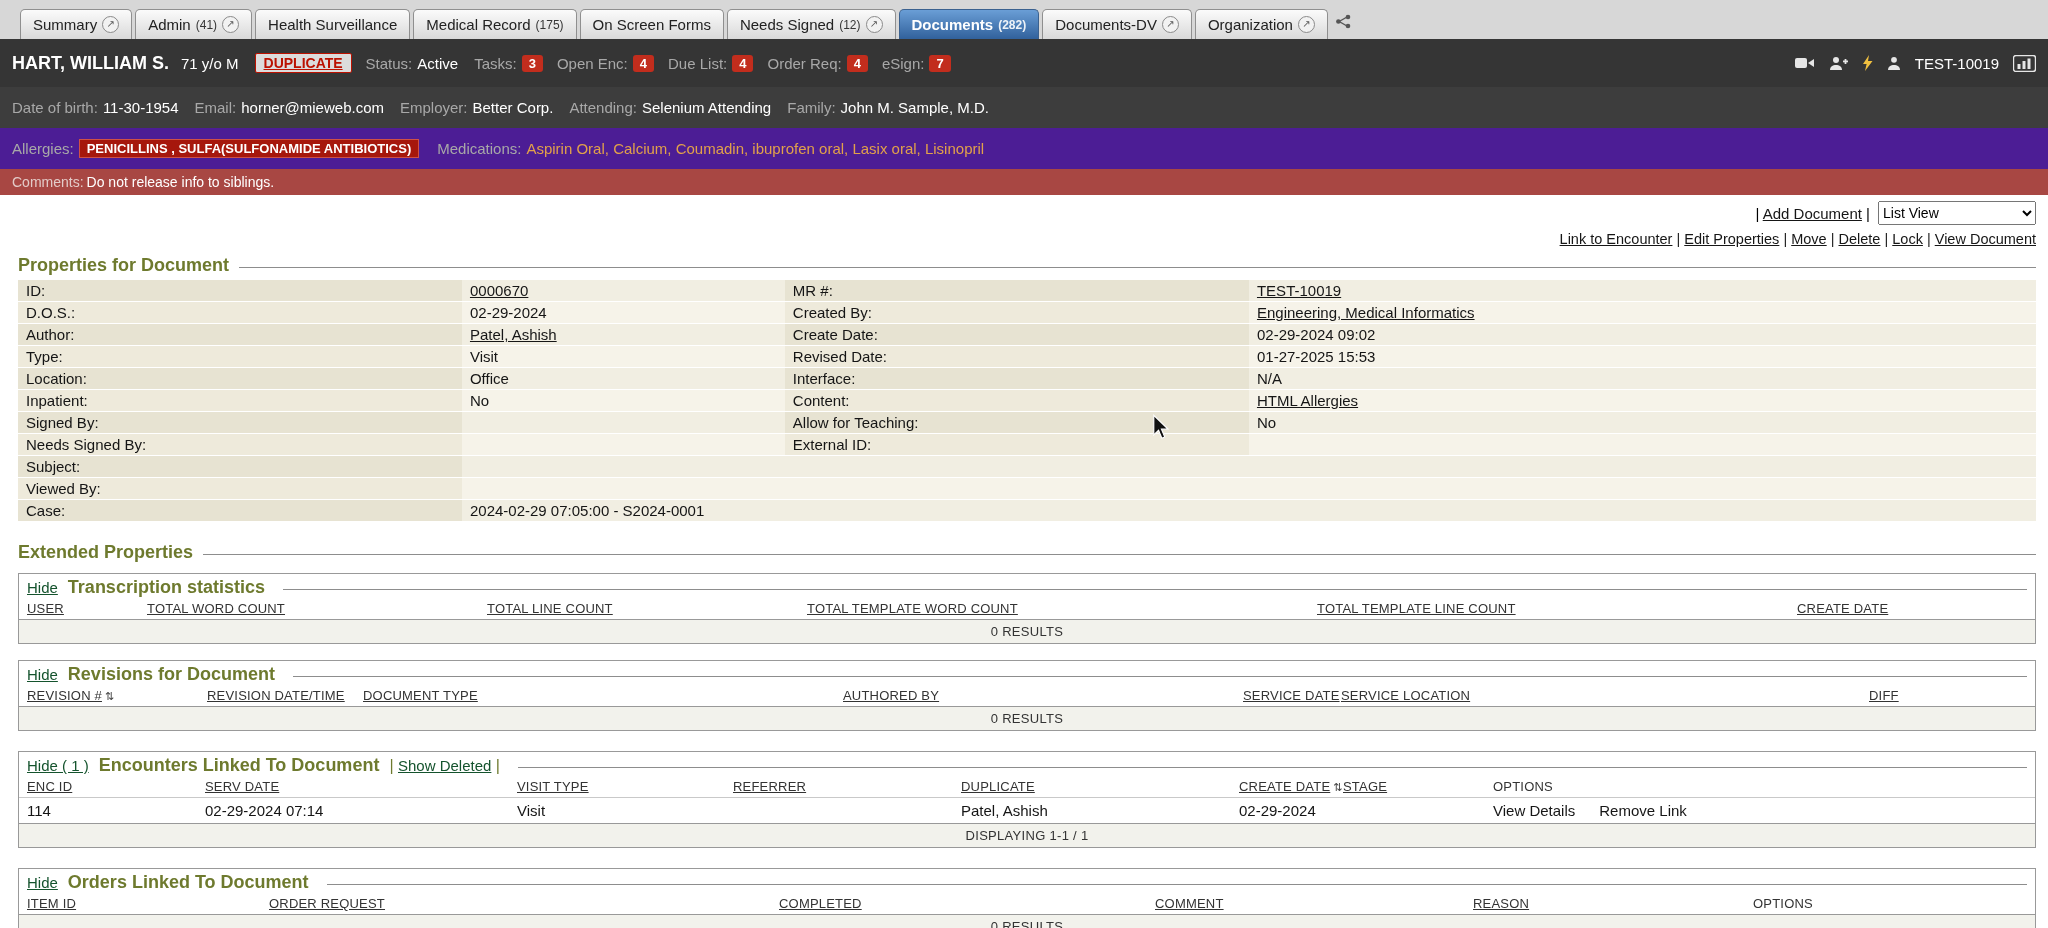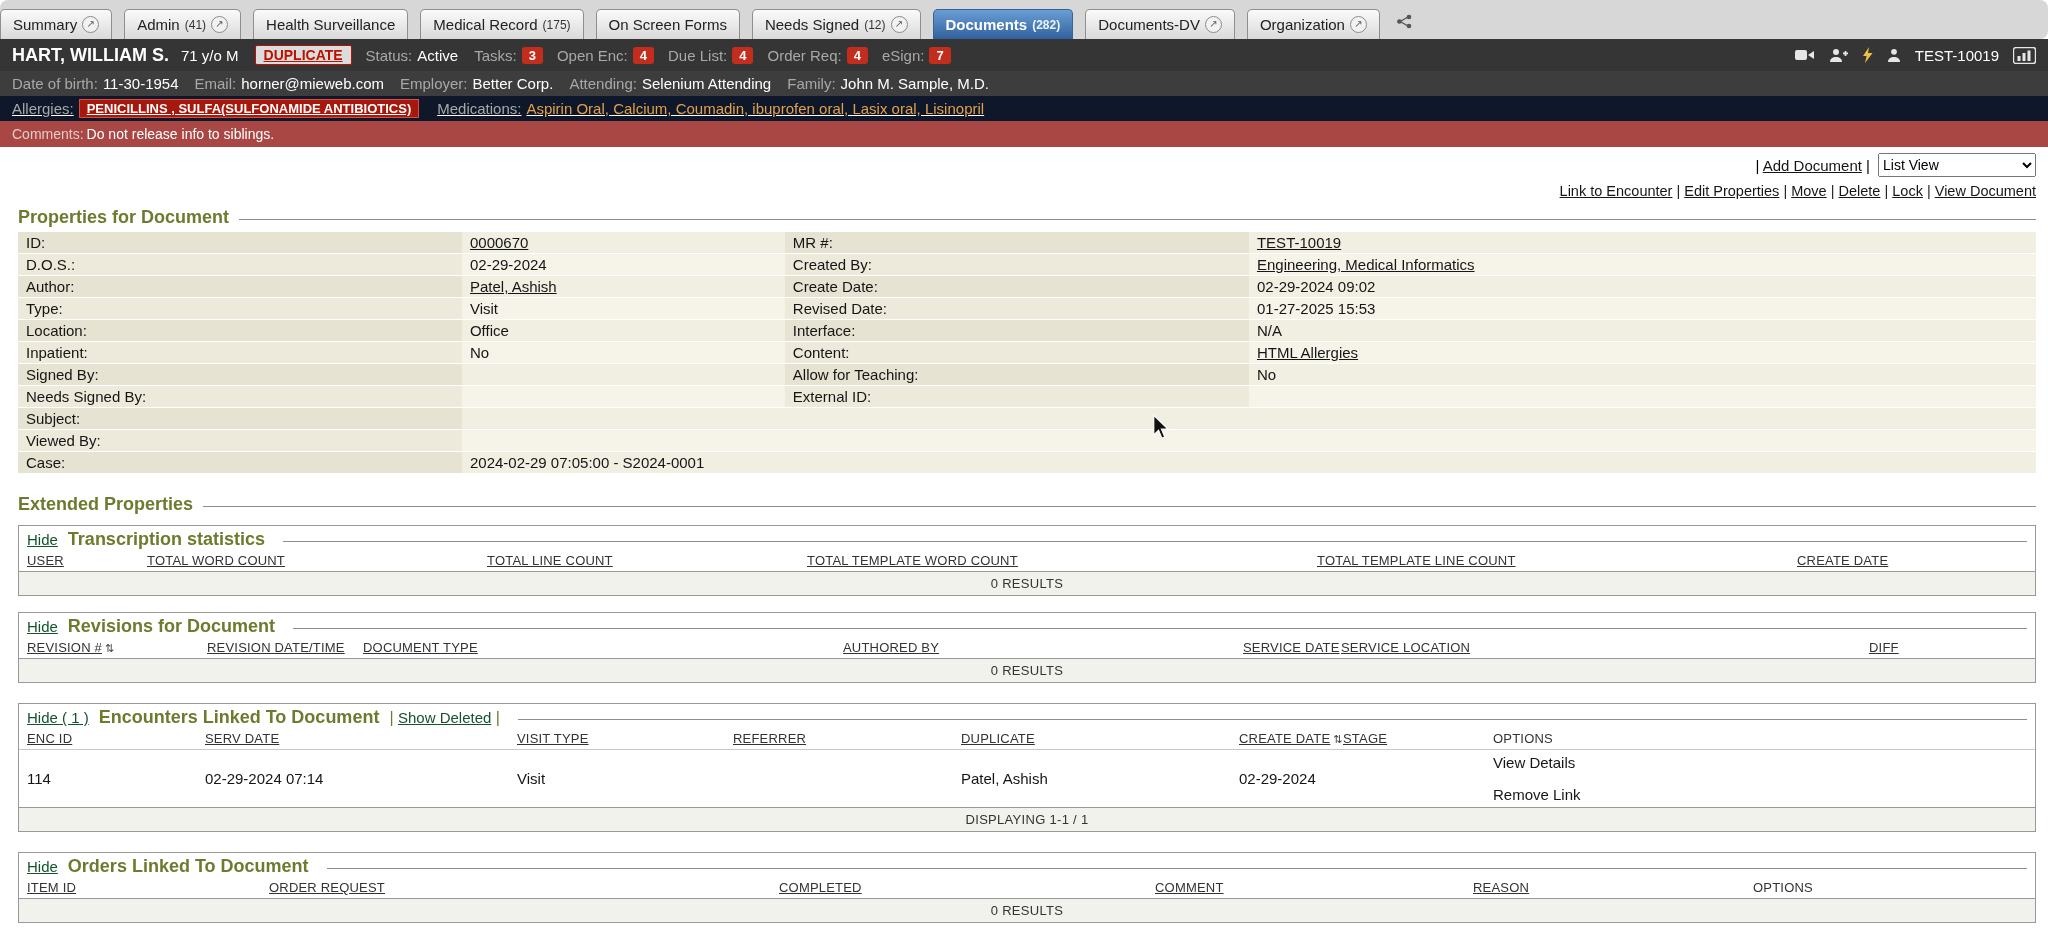--- a/index.html
+++ b/index.html
@@ -1,33 +1,33 @@
 <!DOCTYPE html>
 <html><head>
 <meta charset="utf-8">
 <style>
   html,body{margin:0;padding:0;}
   body{font-family:"Liberation Sans",sans-serif;background:#fff;}
   .page{width:2048px;height:928px;position:relative;overflow:hidden;background:#fff;}
 
   
-  .tabbar{display:flex;align-items:flex-end;height:36px;background:#d7d7d7;padding:3px 8px 0 0;gap:12px;border-radius:8px;}
+  .tabbar{display:flex;align-items:flex-end;height:36px;background:#d7d7d7;padding:3px 8px 0 20px;gap:3px;}
   .tab{height:29px;padding:0 12px;border:1px solid #8f8f8f;border-bottom:none;border-radius:5px 5px 0 0;
        background:linear-gradient(#fbfbfb,#d9d9d9);font-size:15px;color:#222;display:flex;align-items:center;gap:5px;cursor:pointer;white-space:nowrap;}
   .tab.active{background:linear-gradient(#6a9ed6,#31619c);color:#fff;font-weight:bold;border-color:#3b618f;}
   .tab-count{font-size:12px;opacity:.9;}
   .tab-popup{width:15px;height:15px;border:1px solid #8a8a8a;border-radius:50%;background:#f2f2f2;color:#555;
              font-size:10px;line-height:14px;text-align:center;display:inline-block;}
   .tab-tools{margin-left:4px;margin-bottom:6px;cursor:pointer;}
 
   
-  .pt-row{display:flex;align-items:center;padding:0 12px;color:#fff;}
+  .pt-row{display:flex;align-items:center;padding:8px 12px;color:#fff;}
   .pt-row1{height:32px;background:#353535;}
   .pt-row2{height:25px;background:#3d3d3d;font-size:15px;}
-  .pt-row3{height:25px;background:#0f172a;font-size:15px;text-decoration:underline;}
+  .pt-row3{height:25px;background:#4c1d95;font-size:15px;}
   .pt-name{font-size:18px;font-weight:bold;margin-right:12px;cursor:pointer;}
   .pt-age{font-size:15px;margin-right:16px;}
   .dup-badge{background:#dcdcdc;color:#bb1100;border:1px solid #bb1100;padding:1px 8px;font-weight:bold;
              text-decoration:underline;font-size:14px;border-radius:2px;margin-right:14px;cursor:pointer;}
   .pt-lbl{color:#a8a8a8;margin-right:5px;font-size:15px;}
   .pt-val{color:#fff;margin-right:16px;font-size:15px;}
   .cnt-badge{background:#c22d1d;color:#fff;font-weight:bold;font-size:13px;padding:1px 7px;border-radius:3px;margin-right:14px;cursor:pointer;}
   .pt-right{margin-left:auto;display:flex;align-items:center;gap:14px;}
   .pt-right svg{display:block;}
   .pt-id{font-size:15px;color:#fff;}
@@ -70,21 +70,21 @@
   .show-del-wrap::before{content:"| ";color:#6e7a2e;} .show-del-wrap::after{content:" |";color:#6e7a2e;}
   .hdr-row{display:grid;padding:1px 8px 3px 8px;align-items:end;}
   .hdr-cell{font-size:13px;color:#333;text-decoration:underline;cursor:pointer;letter-spacing:.2px;}
   .sort-ico{font-size:11px;color:#444;text-decoration:none;display:inline-block;margin-left:3px;cursor:pointer;}
   .band{border-top:1px solid #999;background:#f2f2ec;text-align:center;font-size:13px;color:#333;padding:4px 16px;letter-spacing:.3px;}
   .g-trans{grid-template-columns:6% 17% 16% 25.5% 24% 1fr;}
   .g-rev{grid-template-columns:9% 7.8% 24% 20% 4.9% 26.4% 1fr;}
   .g-enc{grid-template-columns:8.9% 15.6% 10.8% 11.4% 13.9% 5.2% 7.5% 1fr;}
   .g-ord{grid-template-columns:12.1% 25.5% 18.8% 15.9% 14% 1fr;}
   .data-row{display:grid;padding:4px 8px;font-size:15px;color:#151515;border-top:1px solid #c9c9c9;align-items:center;}
-  .opt-links{display:flex;gap:15px;flex-direction:column;}
+  .opt-links{display:flex;gap:24px;}
 
   .spacer20{height:20px;} .spacer16{height:16px;} .spacer6{height:6px;}
 
   .mouse-cursor{position:absolute;left:1152px;top:414px;pointer-events:none;z-index:99;}
 </style>
 </head>
 <body>
 
 <div class="page">
 

